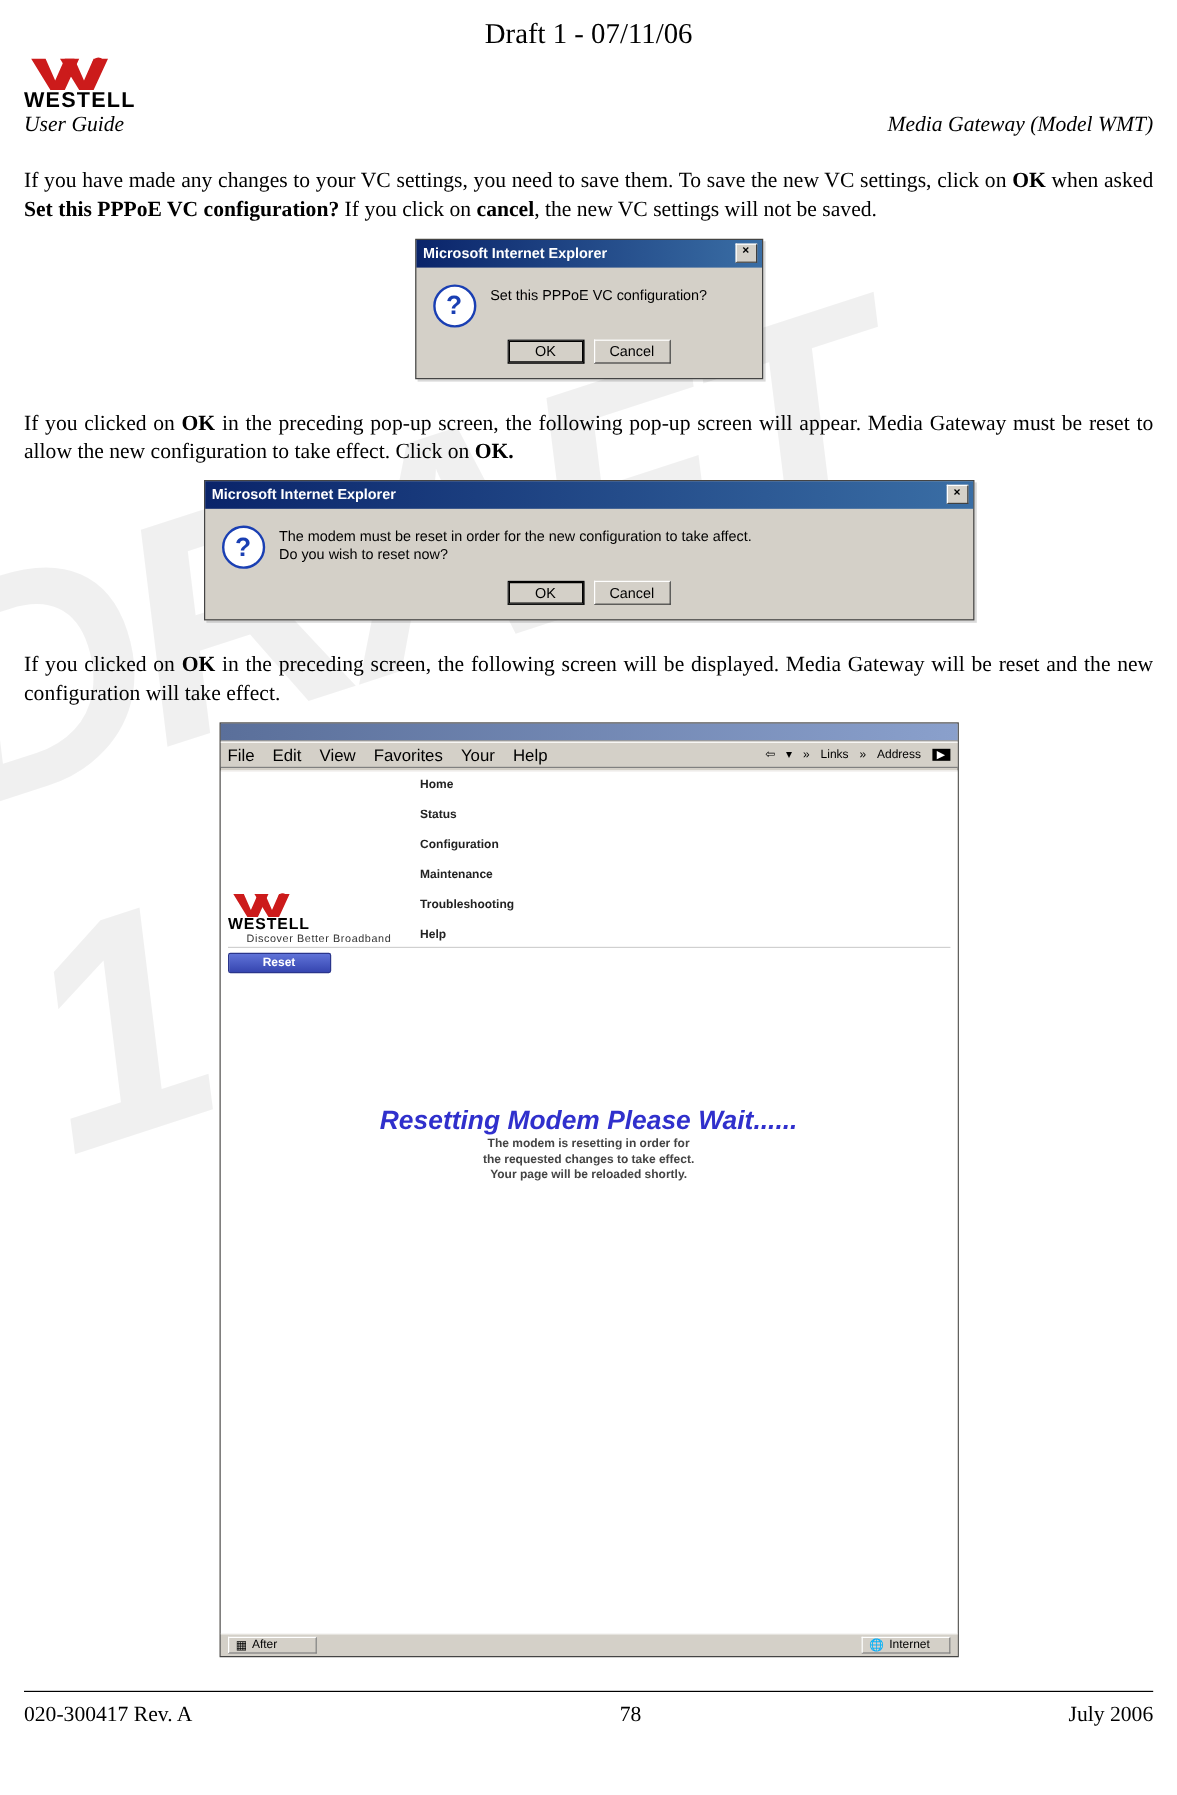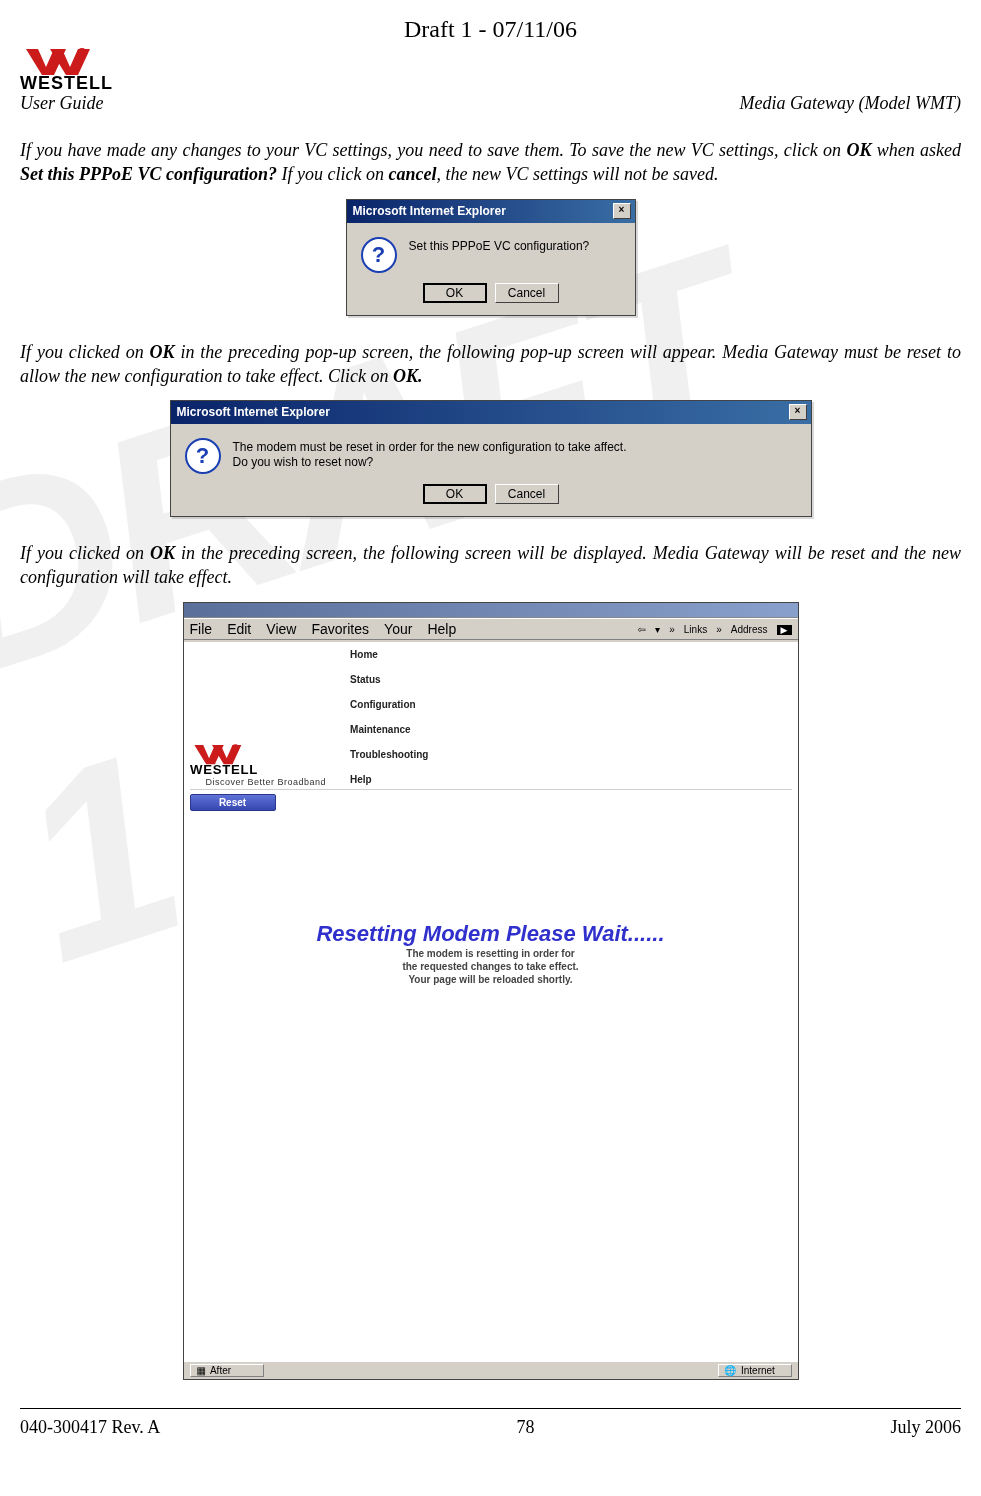--- a/index.html
+++ b/index.html
@@ -55,21 +55,20 @@
     font-style: italic;
     font-size: 18px;
     margin: 0 0 12px 0;
     gap: 36px;
   }
   .body-text {
     font-size: 18px;
     line-height: 1.35;
     text-align: justify;
     margin: 24px 0 12px 0;
-    font-style: italic;
   }
   .body-text .b { font-weight: bold; }
 
   
   .dlg {
     margin: 10px auto 18px auto;
     border: 1px solid #444;
     box-shadow: 2px 2px 0 rgba(0,0,0,0.15);
     background: #d4d0c8;
     font-family: Tahoma, Arial, sans-serif;
@@ -348,17 +347,17 @@
           <span>🌐</span>
           <span>Internet</span>
         </div>
       </div>
     </div>
 
   </div>
 
   <div class="footer-rule"></div>
   <div class="footer">
-    <span>040-300417 Rev. A</span>
+    <span>020-300417 Rev. A</span>
     <span>78</span>
     <span>July 2006</span>
   </div>
 </div>
 
 </body></html>

